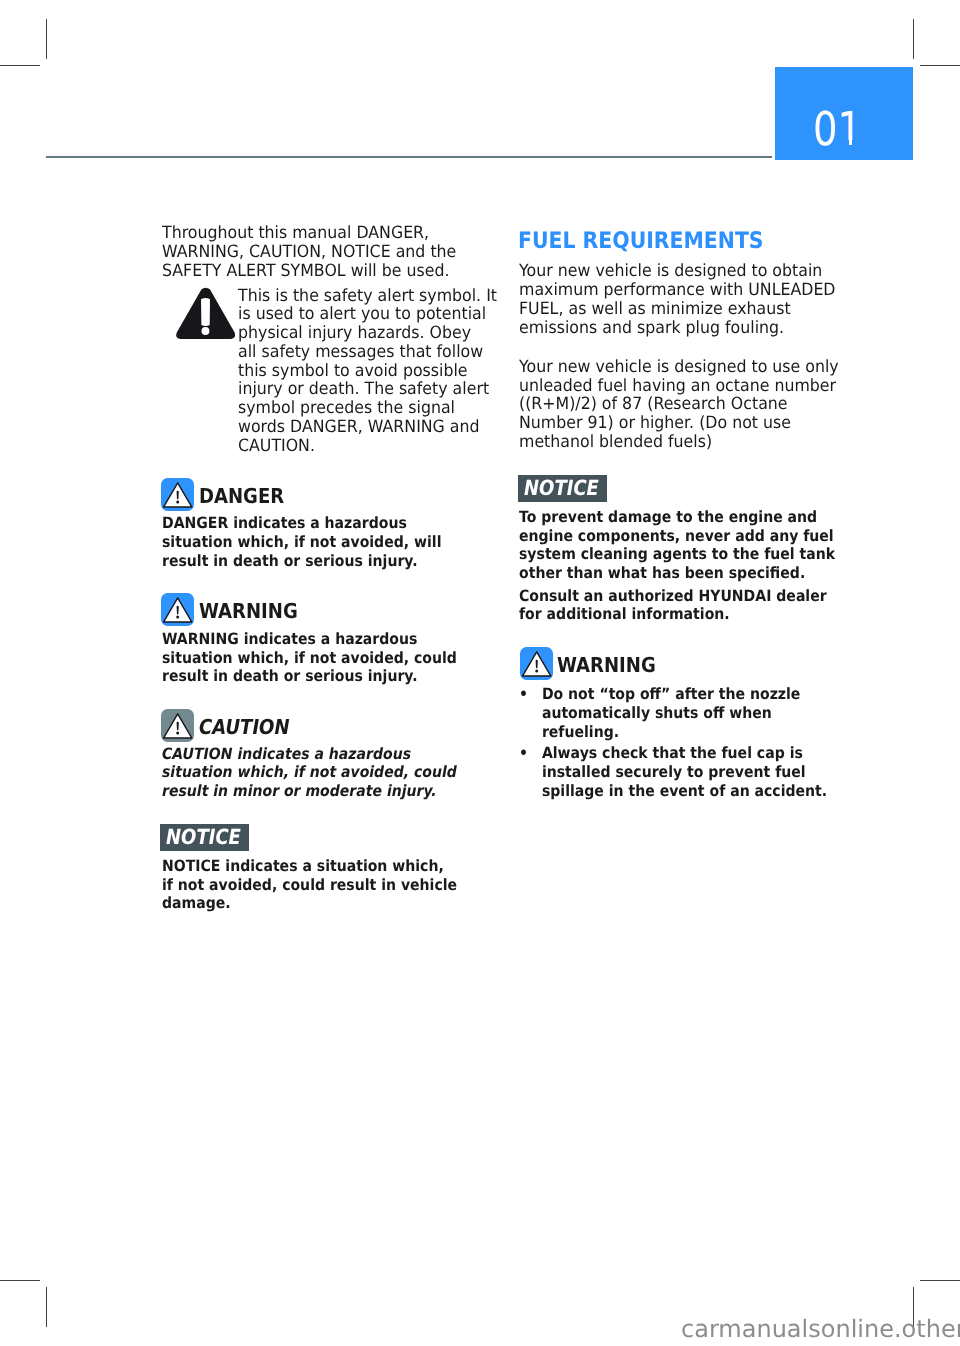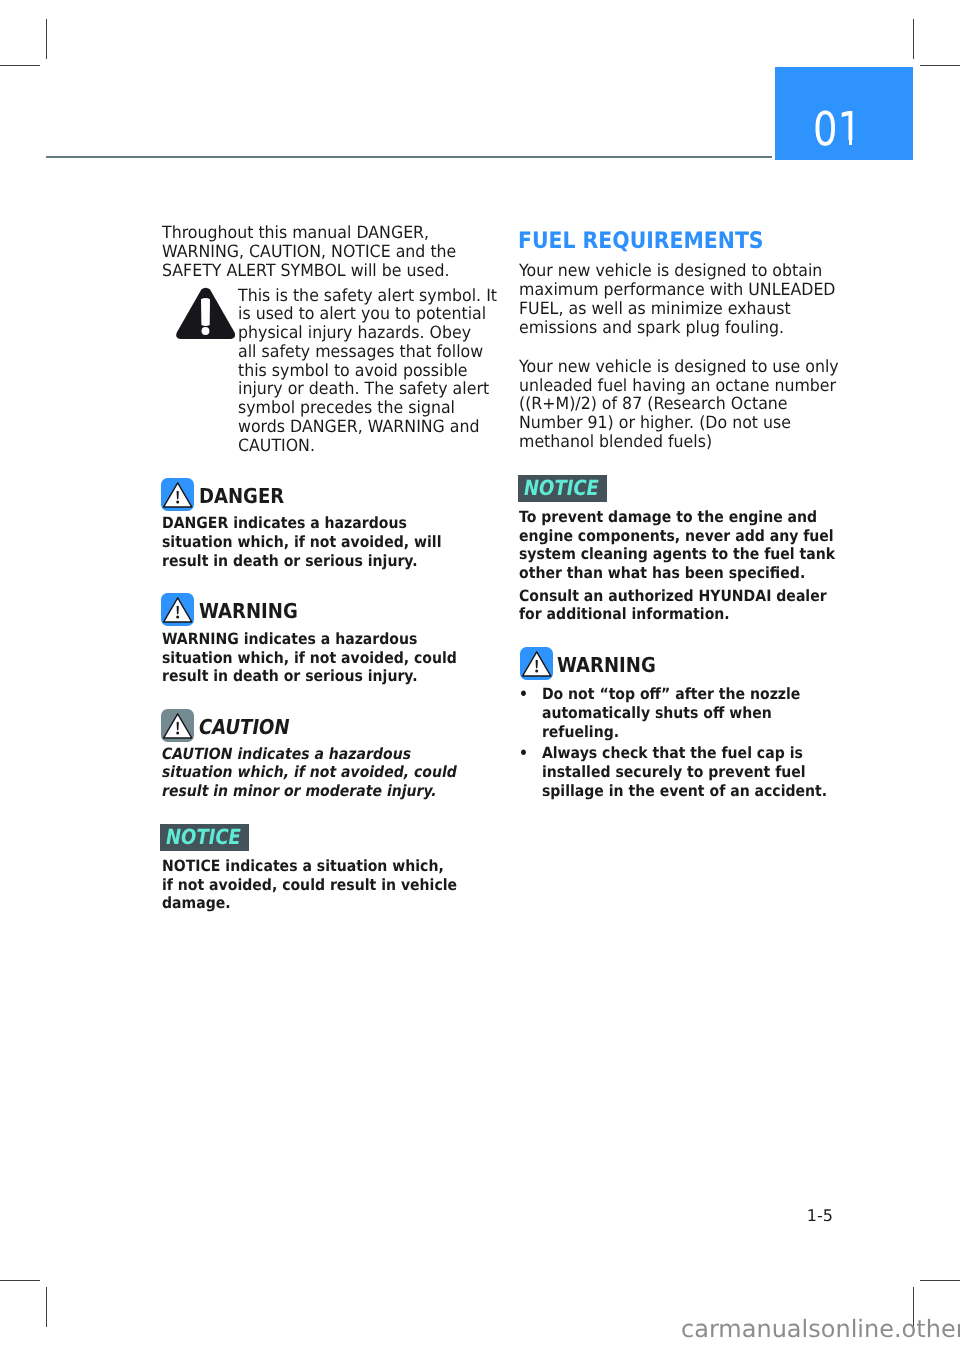--- a/index.html
+++ b/index.html
@@ -28,21 +28,21 @@
   .bold{white-space:nowrap;font-weight:700;font-size:15.6px;line-height:18.75px;transform:scaleX(0.9015);transform-origin:left top;}
 
   h2.sec{color:#2e90fc;font-size:22.8px;font-weight:700;margin:0;line-height:22.8px;letter-spacing:0px;transform:scaleX(0.896);transform-origin:left top;}
 
   .sig-head{position:absolute;display:flex;align-items:flex-start;}
   .sig-icon{display:inline-block;width:33px;height:33px;border-radius:6.5px;overflow:hidden;line-height:0;}
   .sig-icon.blue{background:#2e93fc;}
   .sig-icon.gray{background:#748a91;}
   .sig-label{font-size:20.7px;font-weight:700;margin-left:4.5px;line-height:20.7px;display:inline-block;padding-top:8.4px;transform:scaleX(0.873);transform-origin:left top;}
 
-  .notice-tag{position:absolute;background:#44525a;color:#5eead4;font-style:italic;font-weight:700;
+  .notice-tag{position:absolute;background:#44525a;color:#ffffff;font-style:italic;font-weight:700;
               font-size:21px;line-height:21px;letter-spacing:0px;display:flex;align-items:center;padding-left:6.3px;box-sizing:border-box;overflow:hidden;}
   .notice-tag>span{display:inline-block;transform:scaleX(0.858);transform-origin:left center;}
 
   ul.blist{list-style:none;margin:0;padding:0;position:absolute;}
   ul.blist li{white-space:nowrap;display:flex;font-weight:700;font-size:15.6px;line-height:18.75px;transform:scaleX(0.9015);transform-origin:left top;}
   .bul{flex:0 0 25.4px;text-align:left;}
   .bul-t{flex:1;}
 
   .page-num{position:absolute;left:0;top:1208px;width:833px;text-align:right;font-size:16px;line-height:16px;}
   .wm{position:absolute;left:681px;top:1317px;font-size:24px;line-height:24px;color:#8d8d8d;font-weight:400;white-space:nowrap;}
@@ -167,15 +167,14 @@
           <span class="bul-t">Do not “top off” after the nozzle<br>automatically shuts off when<br>refueling.</span>
         </li>
         <li>
           <span class="bul">•</span>
           <span class="bul-t">Always check that the fuel cap is<br>installed securely to prevent fuel<br>spillage in the event of an accident.</span>
         </li>
       </ul>
     </div>
   </div>
 
-  <div class="page-num">1-5</div>
   <div class="wm">carmanualsonline.other</div>
 </div>
 
 </body></html>

